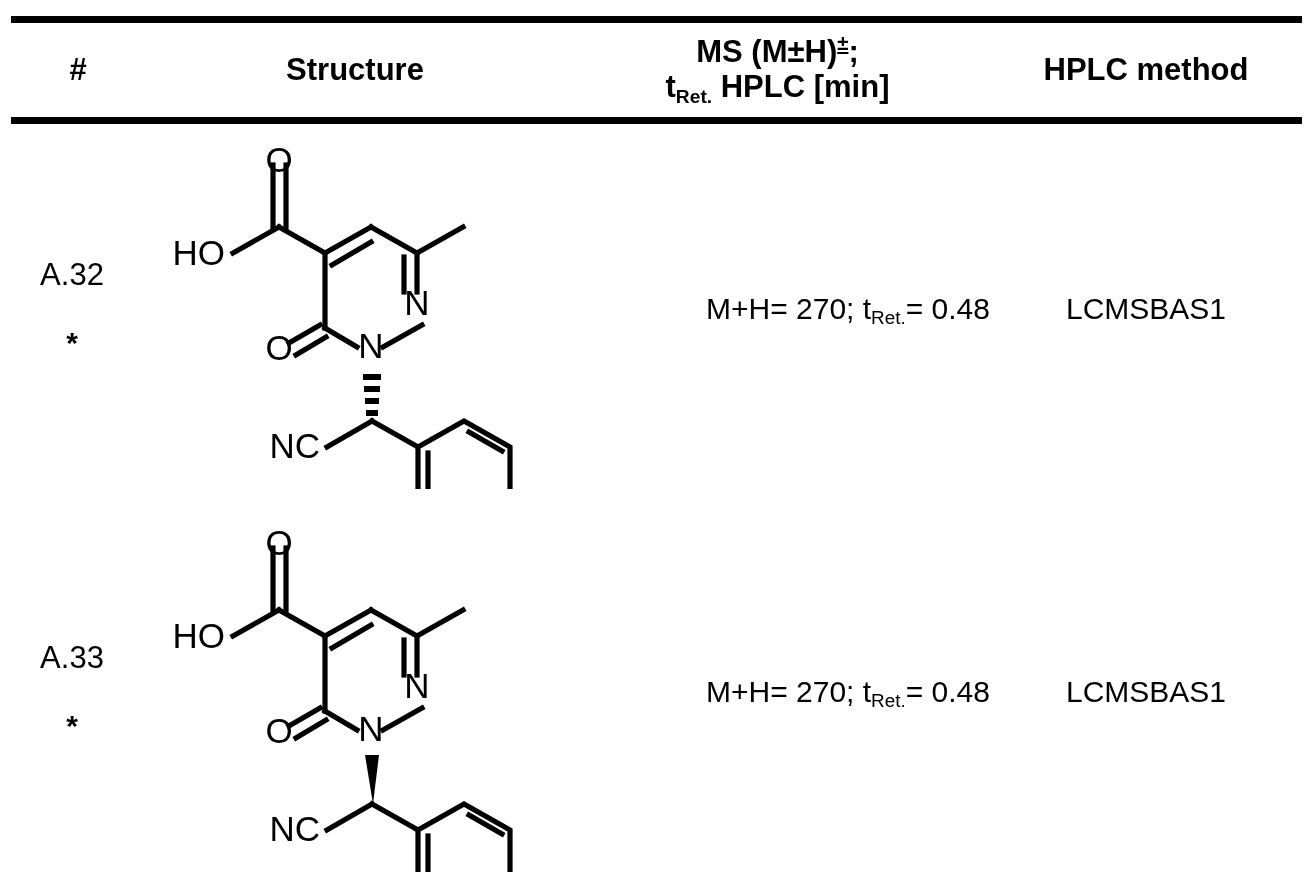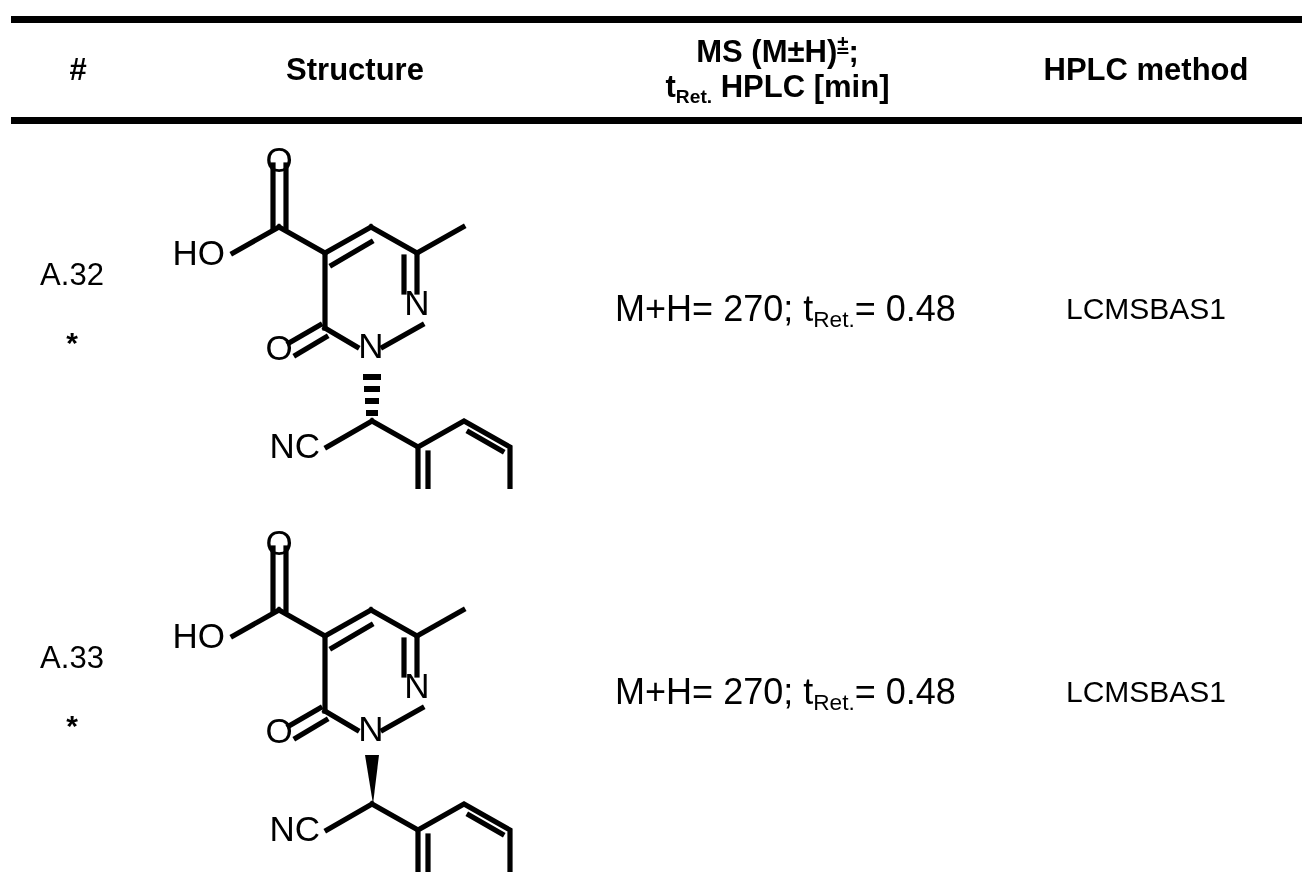--- a/index.html
+++ b/index.html
@@ -96,21 +96,21 @@
   .row-star {
     display: block;
     font-size: 30px;
     font-weight: bold;
     line-height: 1;
     margin-top: 38px;
     margin-left: -12px;
     text-align: center;
   }
 
-  .ms-cell   { font-size: 36px; white-space: nowrap; text-align: center; padding-left: 16px; }
+  .ms-cell   { font-size: 30px; white-space: nowrap; text-align: right; padding-left: 16px; }
   .ms-cell sub {
     font-size: 0.63em;
     vertical-align: baseline;
     position: relative;
     top: 0.30em;
   }
   .method-cell { font-size: 30px; white-space: nowrap; text-align: center; }
 
   .struct-wrap { display: block; line-height: 0; text-align: center; }
   .struct-wrap svg { display: inline-block; }

